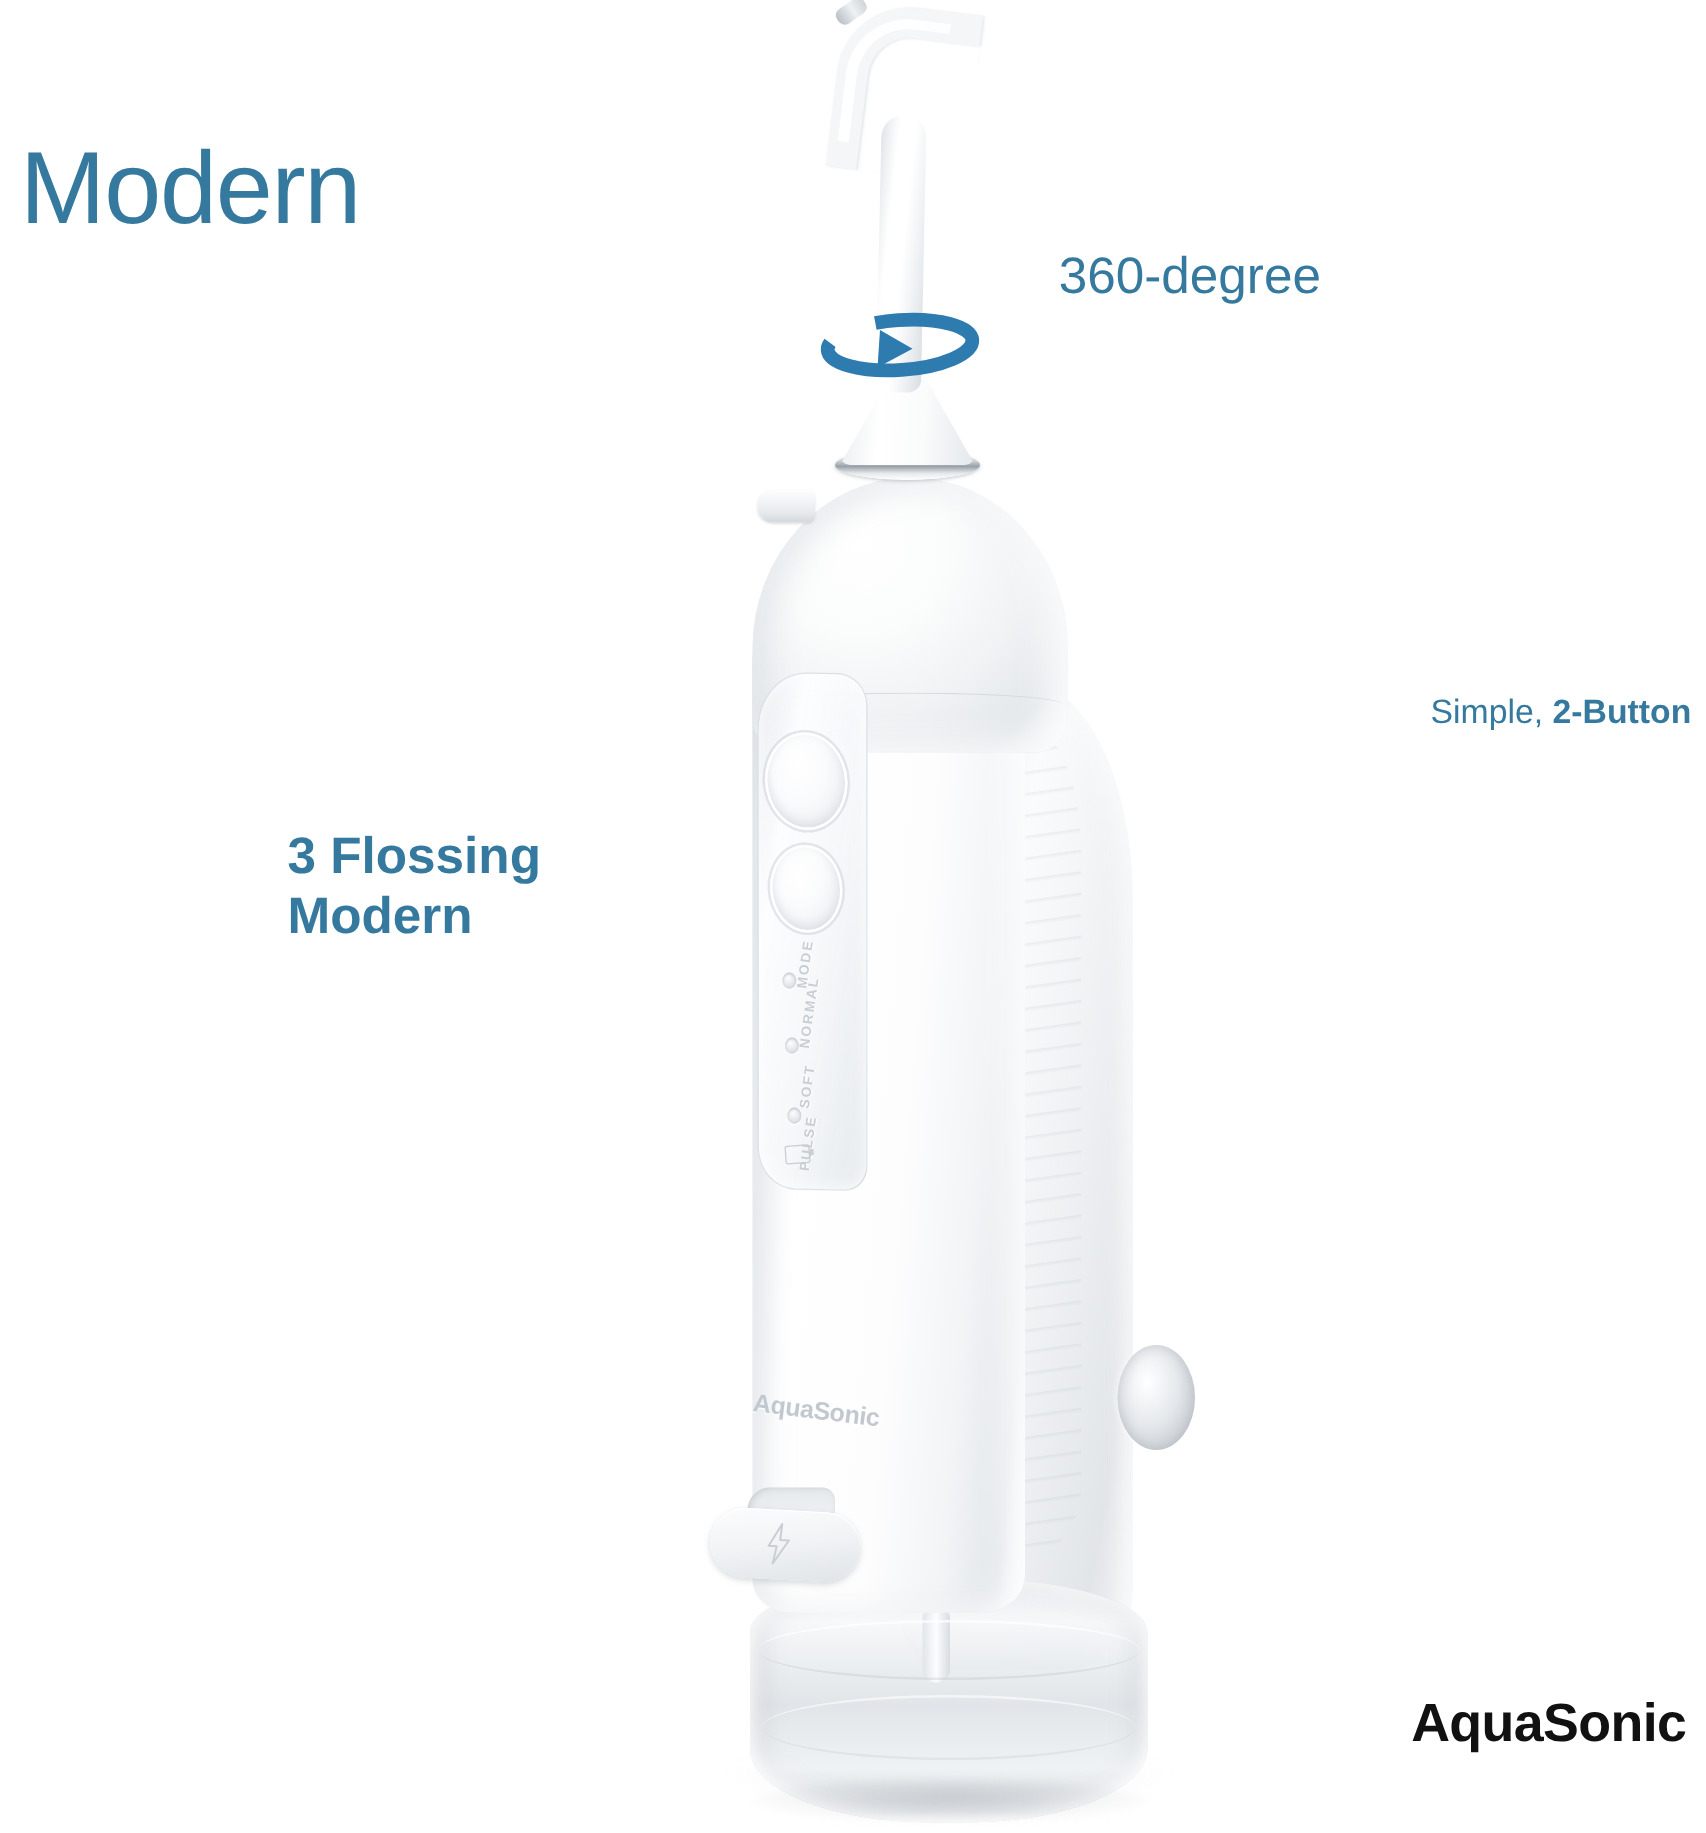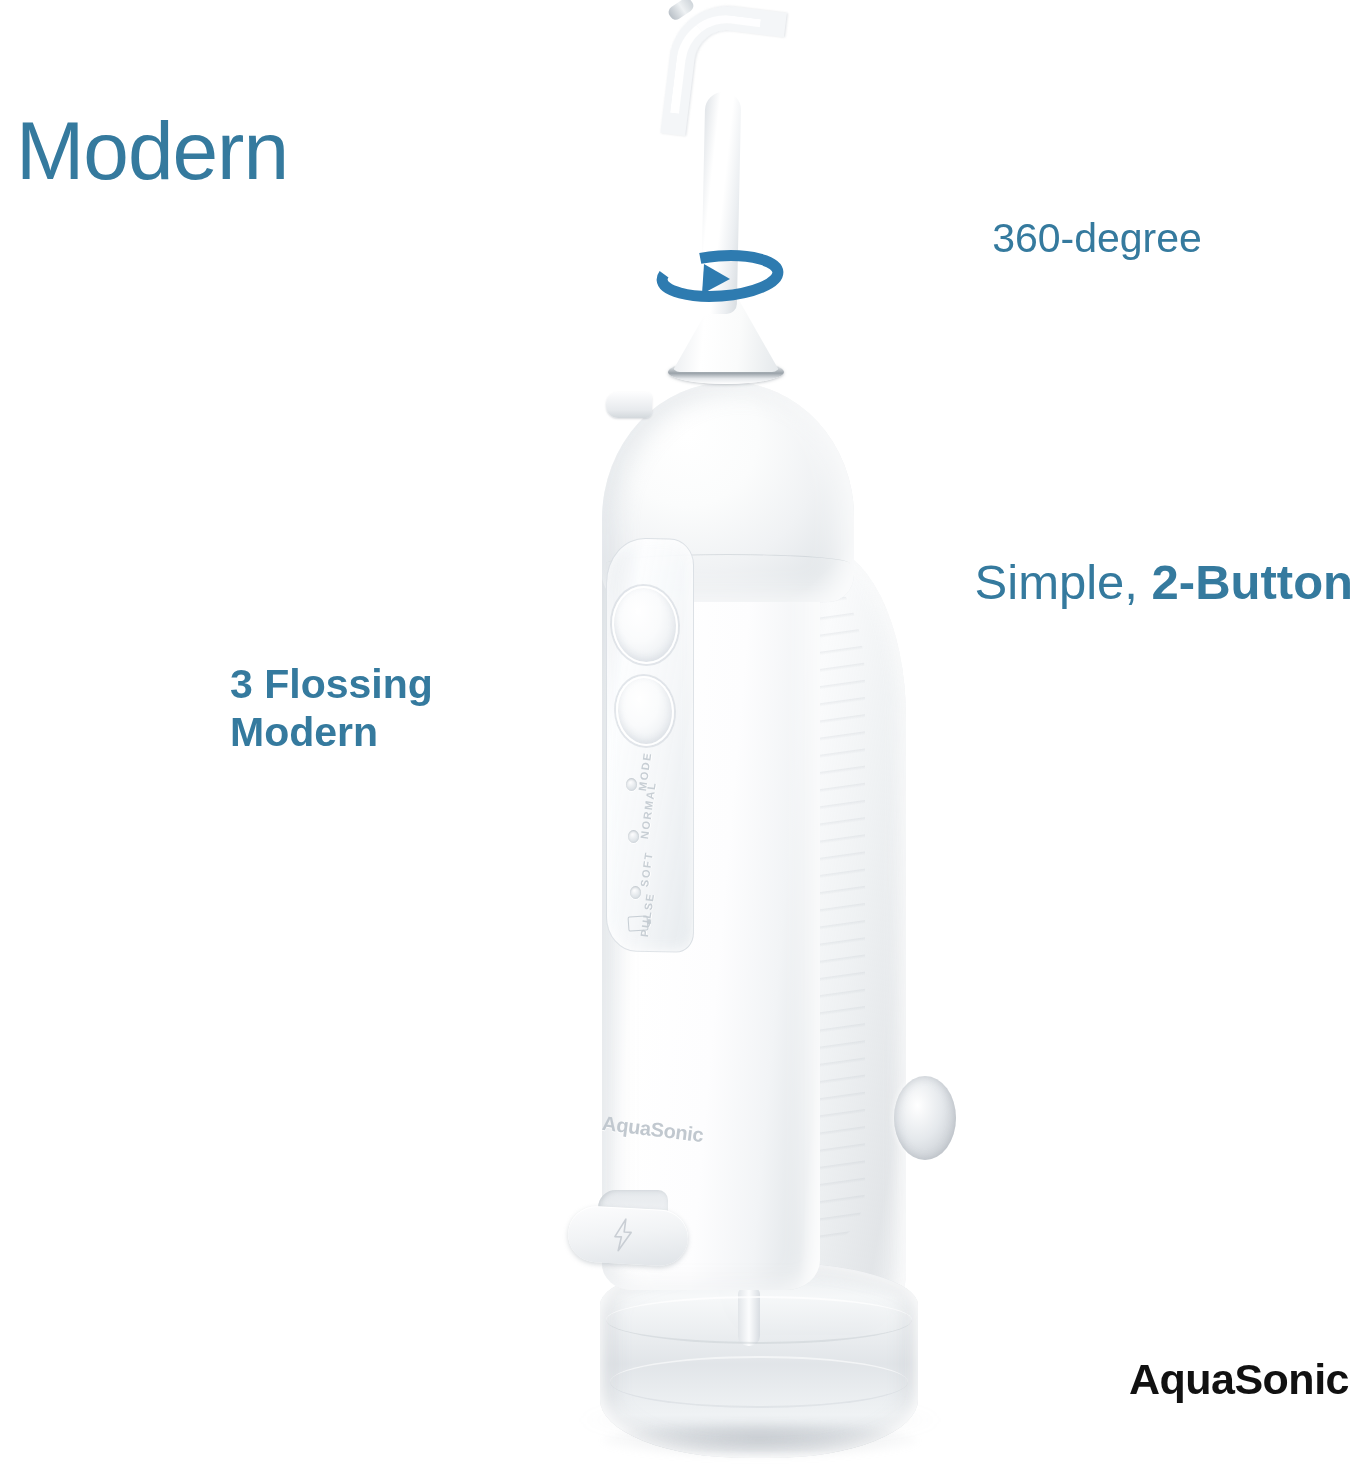--- a/index.html
+++ b/index.html
@@ -20,22 +20,22 @@
     color:#357a9e;
     letter-spacing:-1px;
   }
   .headline .l1{display:block;font-size:82px;font-weight:normal;margin-top:24px;}
   .headline .l2{display:block;font-size:82px;font-weight:normal;}
 
   .callout{position:absolute;color:#357a9e;line-height:1.18;}
   .callout .b{font-weight:bold;}
   .callout .r{font-weight:normal;}
 
-  #co-tip{right:18px;top:214px;text-align:center;font-size:41px;width:500px;}
-  #co-button{right:12px;top:554px;text-align:right;font-size:49px;width:560px;}
+  #co-tip{right:18px;top:196px;text-align:left;font-size:41px;width:500px;}
+  #co-button{right:12px;top:554px;text-align:right;font-size:27px;width:560px;}
   #co-modes{left:230px;top:660px;text-align:left;font-size:41px;font-weight:bold;width:300px;}
   #co-battery{left:16px;top:998px;text-align:left;font-size:41px;width:600px;}
 
   .brand-logo{
     position:absolute;right:16px;bottom:62px;
     font-size:43px;font-weight:bold;color:#111111;
     letter-spacing:-0.5px;
     font-family:"Liberation Sans", sans-serif;
   }
 

